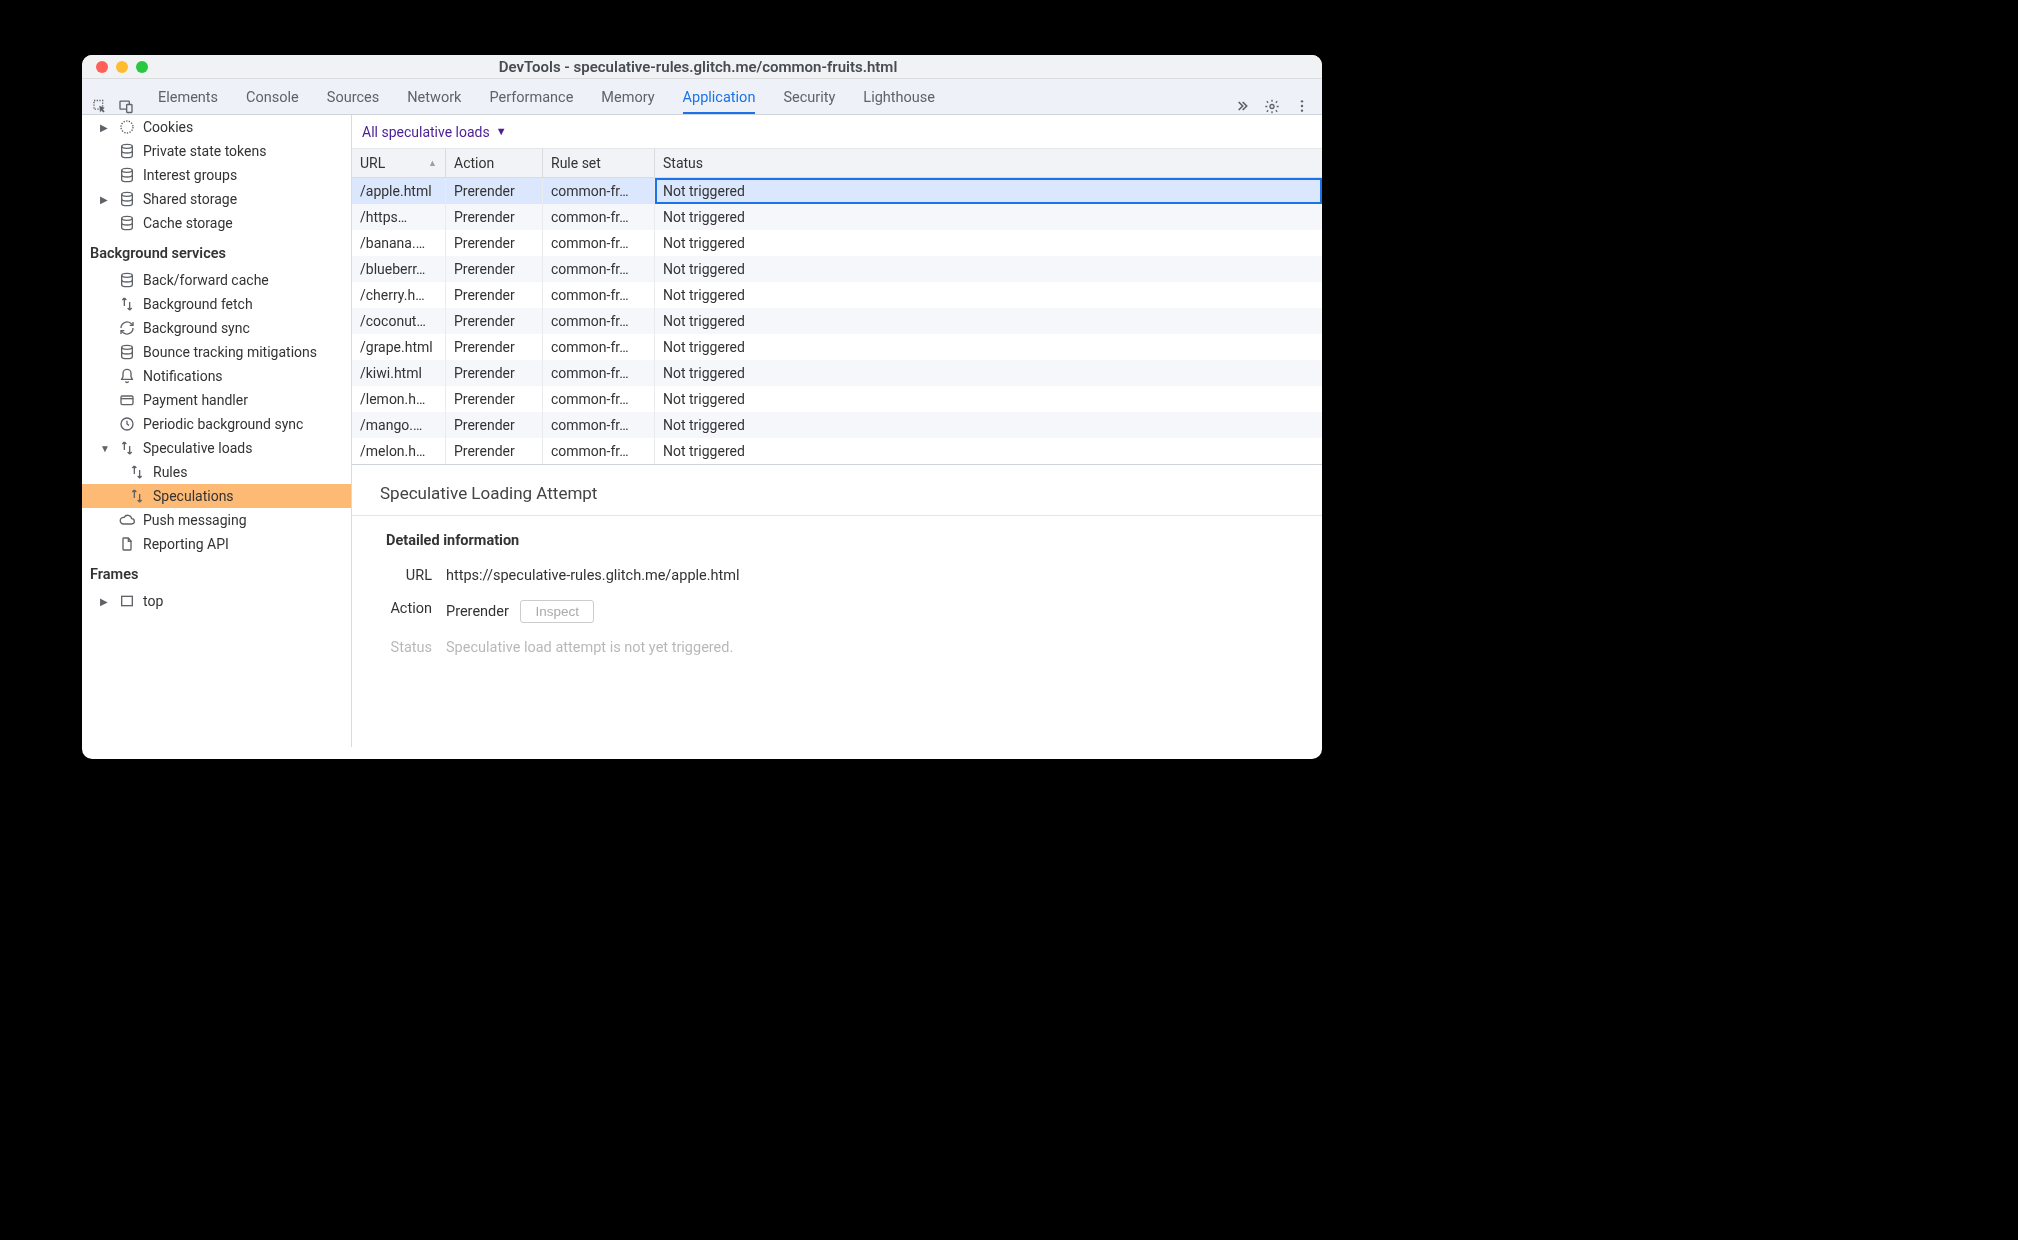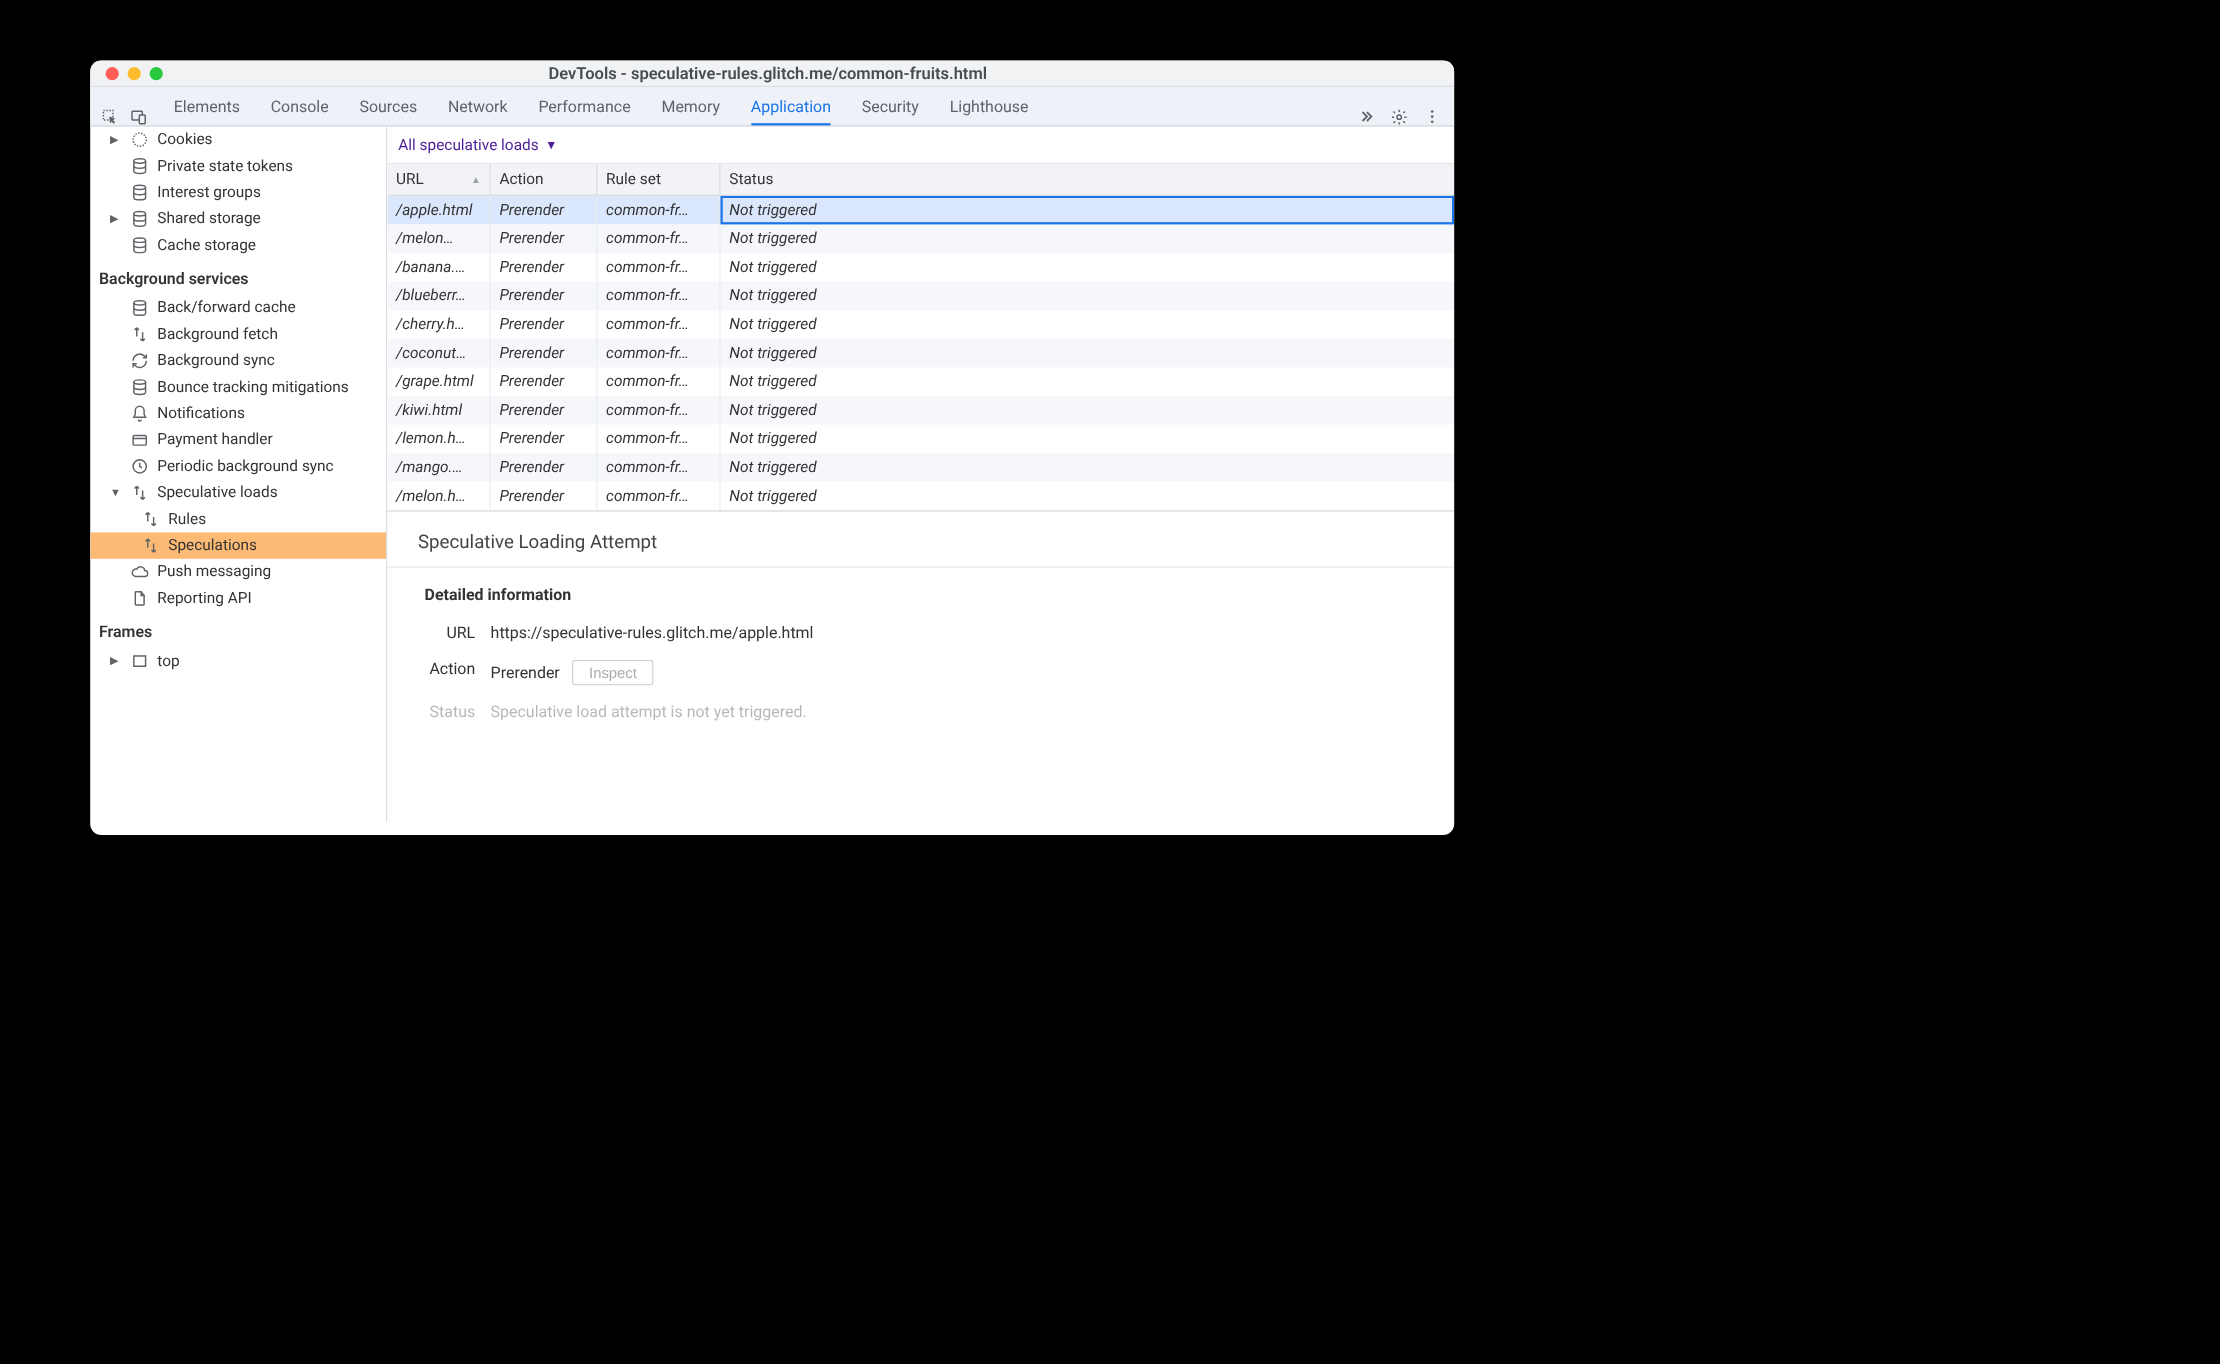--- a/index.html
+++ b/index.html
@@ -26,21 +26,21 @@
 .ico{width:16px;height:16px;display:inline-flex;align-items:center;justify-content:center;color:#5f6368;}
 .main { flex:1; display:flex; flex-direction:column; overflow:hidden;}
 .filterbar { height:34px; display:flex; align-items:center; padding:0 10px; gap:6px; border-bottom:1px solid #e4e6ea; color:#4c1d95; cursor:pointer;}
 .table { flex:0 0 auto; }
 .thead,.trow { display:grid; grid-template-columns:94px 97px 112px 1fr; }
 .thead { background:#f1f3f7; border-bottom:1px solid #d9dbde; }
 .th { padding:6px 8px; border-right:1px solid #d9dbde; font-weight:400; color:#333; display:flex; align-items:center; gap:4px;}
 .th:last-child{border-right:none}
 .trow { border-bottom:0; }
 .trow:nth-child(even){background:#f5f7fb;}
-.td { padding:5px 8px; border-right:1px solid #e9ebef; white-space:nowrap; overflow:hidden; text-overflow:ellipsis; font-size:14px;font-style:italic;}
+.td { padding:5px 8px; border-right:1px solid #e9ebef; white-space:nowrap; overflow:hidden; text-overflow:ellipsis; font-size:14px;}
 .td:last-child{border-right:none}
 .trow.sel{background:#dbe7fd;}
 .trow.sel .td:last-child{outline:2px solid #1a73e8; outline-offset:-2px;}
 .tablebody{max-height:310px;overflow:hidden;border-bottom:1px solid #cfd3da;position:relative;}
 .details { flex:1; overflow:hidden; padding:0 0 0 0; }
 .dh { font-size:17px; color:#444; padding:18px 28px 12px; border-bottom:1px solid #e4e6ea;}
 .dsub { font-weight:700; padding:16px 34px 10px; font-size:14.5px;}
 .drow { display:flex; gap:14px; padding:8px 22px 8px 22px; font-size:14.5px;}
 .dk{width:58px;text-align:right;color:#333;}
 .dv{color:#333;}
@@ -305,21 +305,21 @@
             <div class="th">Status</div>
           </div>
         <div class="tablebody" id="tbody">
             <div class="trow sel">
               <div class="td">/apple.html</div>
               <div class="td">Prerender</div>
               <div class="td">common-fr…</div>
               <div class="td">Not triggered</div>
             </div>
             <div class="trow">
-              <div class="td">/melon…</div>
+              <div class="td">/https…</div>
               <div class="td">Prerender</div>
               <div class="td">common-fr…</div>
               <div class="td">Not triggered</div>
             </div>
             <div class="trow">
               <div class="td">/banana.…</div>
               <div class="td">Prerender</div>
               <div class="td">common-fr…</div>
               <div class="td">Not triggered</div>
             </div>

